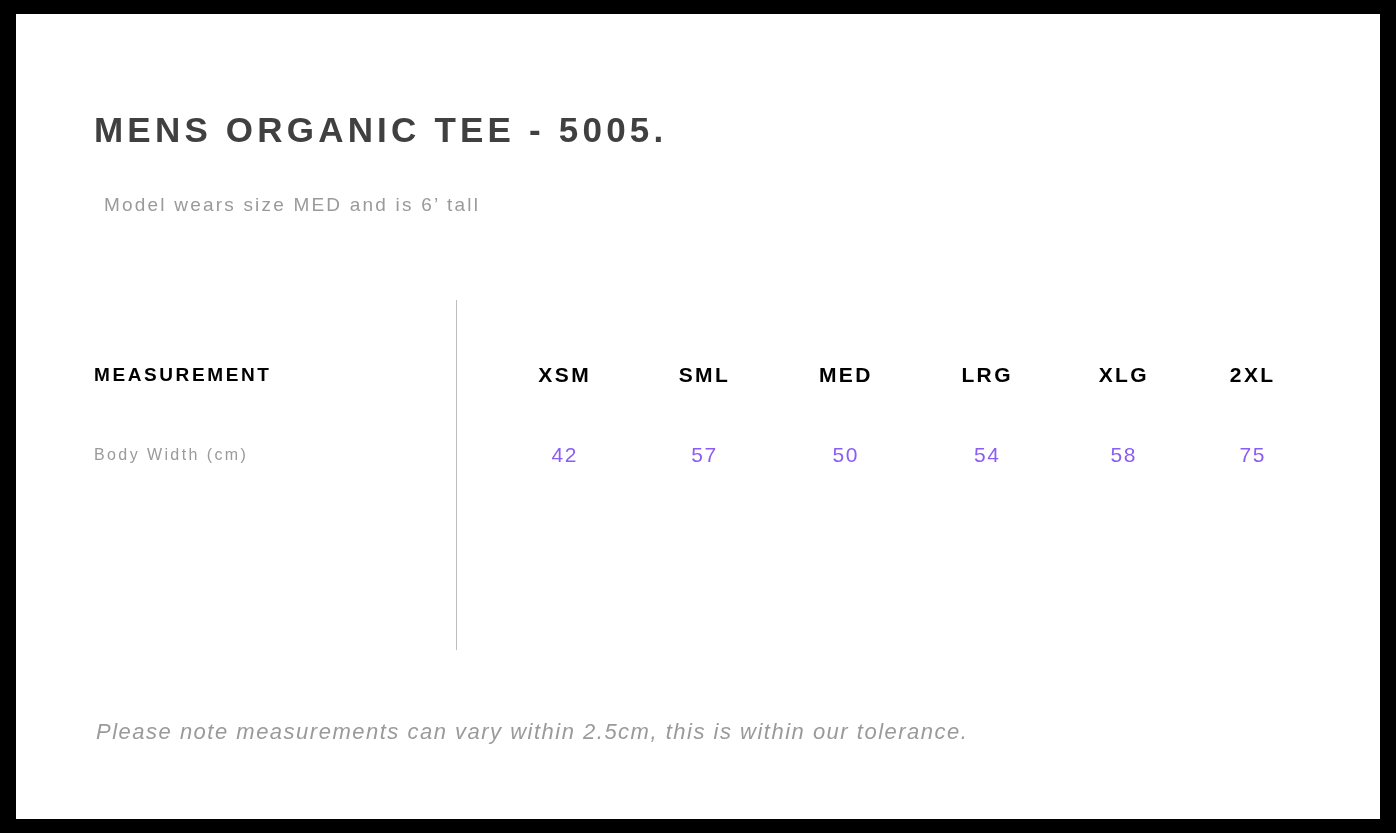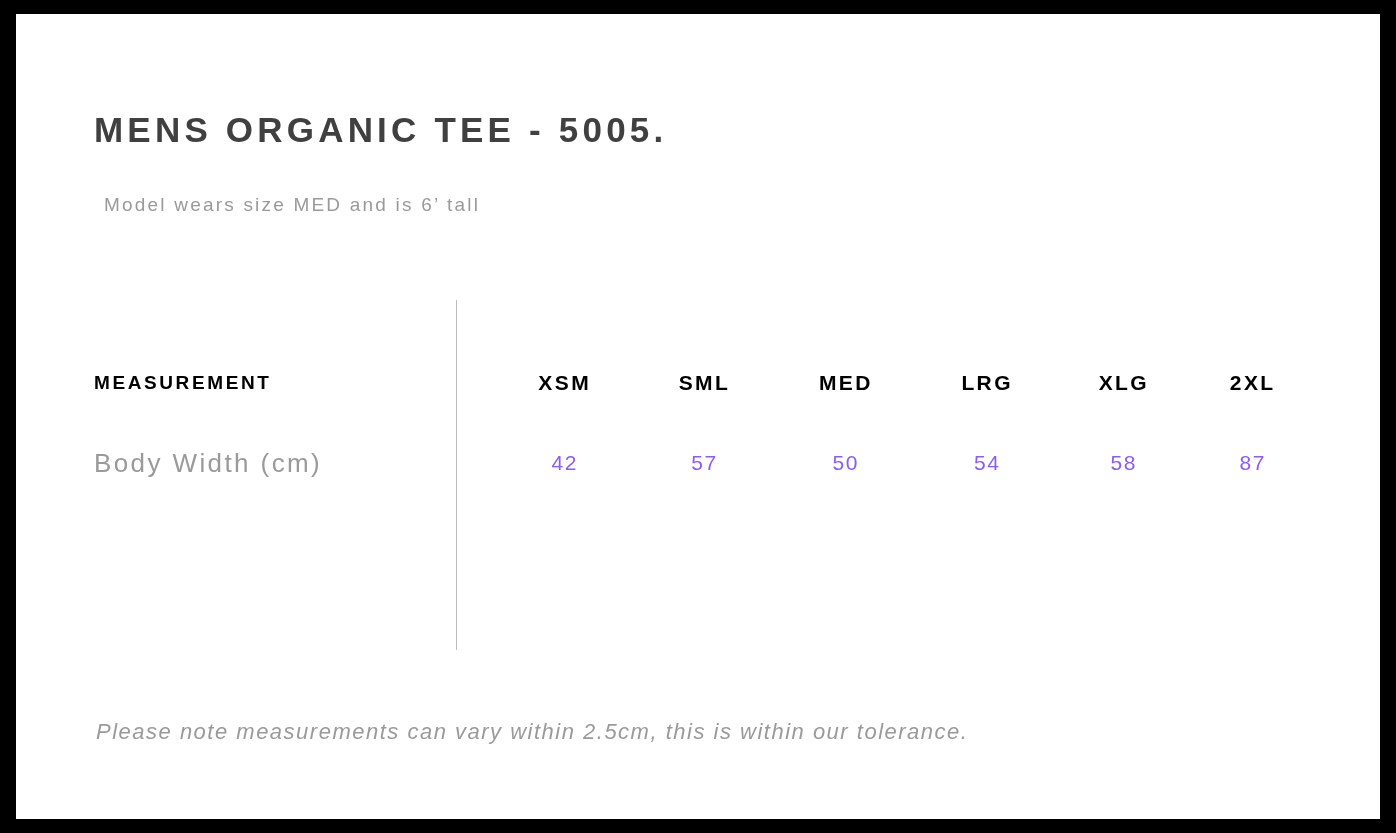--- a/index.html
+++ b/index.html
@@ -53,21 +53,21 @@
     position: absolute;
     left: 362px;
     top: 286px;
     width: 1px;
     height: 350px;
     background: #bdbdbd;
   }
   table.sizes {
     position: absolute;
     left: 0;
-    top: 336px;
+    top: 328px;
     width: 1220px;
     border-collapse: collapse;
   }
   table.sizes th, table.sizes td {
     padding: 0;
     border: none;
   }
   .row-head th {
     height: 66px;
     vertical-align: middle;
@@ -87,21 +87,21 @@
   }
   .size-head {
     font-size: 21px;
     font-weight: bold;
     letter-spacing: 2.4px;
     color: #000000;
     text-align: center;
   }
   .label-cell {
     text-align: left;
-    font-size: 26px;
+    font-size: 16px;
     letter-spacing: 2.4px;
     color: #9a9a9a;
     white-space: nowrap;
   }
   .value-cell {
     text-align: center;
     font-size: 21px;
     letter-spacing: 1.6px;
     color: #8b5cf6;
   }
@@ -140,21 +140,21 @@
         </tr>
       </thead>
       <tbody>
         <tr class="row-body">
           <td class="label-cell">Body Width (cm)</td>
           <td class="value-cell">42</td>
           <td class="value-cell">57</td>
           <td class="value-cell">50</td>
           <td class="value-cell">54</td>
           <td class="value-cell">58</td>
-          <td class="value-cell">87</td>
+          <td class="value-cell">75</td>
         </tr>
       </tbody>
     </table>
 
     <div class="footnote">Please note measurements can vary within 2.5cm, this is within our tolerance.</div>
 
   </div>
 </div>
 
 </body></html>

